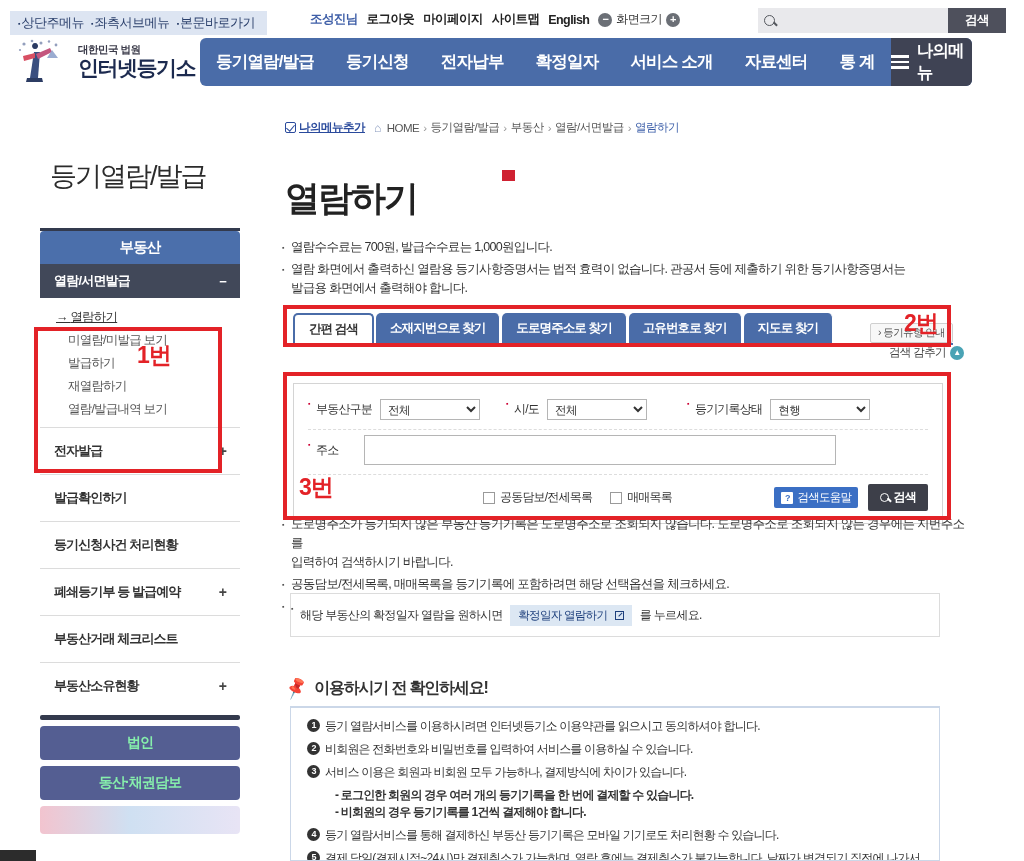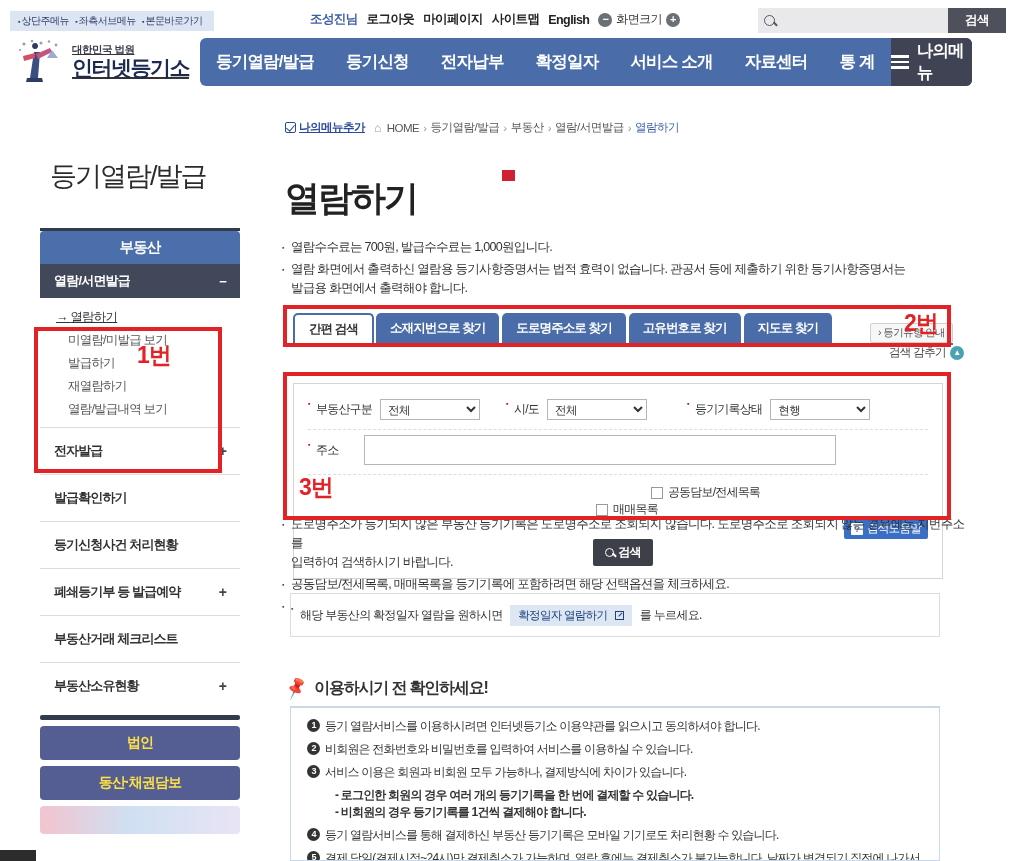--- a/index.html
+++ b/index.html
@@ -12,21 +12,21 @@
     font-family: "Liberation Sans", "DejaVu Sans", sans-serif;
     color: #333;
   }
   #page { position: relative; width: 1024px; height: 861px; background:#fff; }
 
   
   .util-bar { position: relative; height: 38px; width: 100%; }
   .skip-links {
     position: absolute; left: 10px; top: 11px;
     background: #dde5f2; padding: 3px 8px;
-    font-size: 10px; color: #2a3f6b; letter-spacing: -0.5px;
+    font-size: 13px; color: #2a3f6b; letter-spacing: -0.5px;
     white-space: nowrap;
   }
   .skip-links span { margin-right: 4px; }
   .skip-links span::before { content: "▪ "; font-size: 7px; vertical-align: middle; }
   .util-center {
     position: absolute; left: 310px; top: 11px;
     font-size: 12.5px; white-space: nowrap;
     display: flex; align-items: center; gap: 9px;
     letter-spacing: -0.6px;
   }
@@ -66,21 +66,21 @@
   .util-search-btn {
     width: 58px; background: #4e505c; color: #fff;
     font-size: 12.5px; font-weight: bold; border: none; cursor: pointer;
     font-family: "Liberation Sans", sans-serif; letter-spacing: -0.5px;
   }
 
   
   .gnb-wrap { position: relative; height: 54px; }
   .logo { position: absolute; left: 14px; top: 0px; display: flex; align-items: center; }
   .logo-emblem { width: 52px; height: 46px; position: relative; flex: 0 0 auto; }
-  .logo-text { margin-left: 6px; line-height: 1; text-decoration: underline; }
+  .logo-text { margin-left: 12px; line-height: 1; }
   .logo-sub { font-size: 10.5px; font-weight: bold; color: #3b3b4a; letter-spacing: -0.5px; }
   .logo-main { font-size: 21px; font-weight: bold; color: #1c2a4f; letter-spacing: -1.5px; margin-top: 2px; }
 
   .gnb {
     position: absolute; left: 200px; top: 0px;
     height: 48px; width: 772px;
     background: #4a6ca8; border-radius: 6px;
     display: flex; align-items: center;
     overflow: hidden;
   }
@@ -164,21 +164,21 @@
     border-top: 1px solid #dcdcdc;
     height: 47px; display: flex; align-items: center;
     justify-content: space-between; padding: 0 14px;
     font-size: 13px; font-weight: bold; color: #333;
     letter-spacing: -0.9px; cursor: pointer;
   }
   .side-row .plus { color: #444; font-size: 14px; font-weight: bold; }
 
   .side-botline { height: 5px; background: #333a4d; margin-top: 6px; border-radius: 2px; }
   .side-btn {
-    margin-top: 6px; height: 34px; background: #545e92; color: #fde047;
+    margin-top: 6px; height: 34px; background: #545e92; color: #86efac;
     border-radius: 4px; display: flex; align-items: center; justify-content: center;
     font-size: 14px; font-weight: bold; letter-spacing: -0.9px; cursor: pointer;
   }
   .side-banner {
     margin-top: 6px; height: 28px; border-radius: 4px;
     background: linear-gradient(90deg,#f2c4cf 0%, #cfe0f2 45%, #e8e4f5 100%);
     overflow: hidden;
   }
 
   
@@ -234,21 +234,21 @@
   .search-panel {
     position: absolute; left: 293px; top: 383px; width: 650px;
     border: 1px solid #d4d4d4; background: #fff;
     padding: 10px 14px 12px 14px;
   }
   .srow {
     display: flex; align-items: center; gap: 0px;
     padding: 5px 0 9px 0;
     border-bottom: 1px dashed #ddd;
   }
-  .srow.last { border-bottom: none; padding-bottom: 0; padding-top: 9px; flex-direction: column; }
+  .srow.last { border-bottom: none; padding-bottom: 0; padding-top: 9px; }
   .flabel {
     font-size: 12px; color: #333; letter-spacing: -0.8px; font-weight: normal;
     white-space: nowrap; position: relative; padding-left: 8px; text-align: center;
   }
   .flabel::before {
     content: "▪"; position: absolute; left: 0; top: -1px; font-size: 7px; color: #c03;
   }
   select.fsel {
     margin-left: 8px; height: 21px; width: 100px; font-size: 11.5px;
     border: 1px solid #b5b5b5; background: #fff; color: #333;

